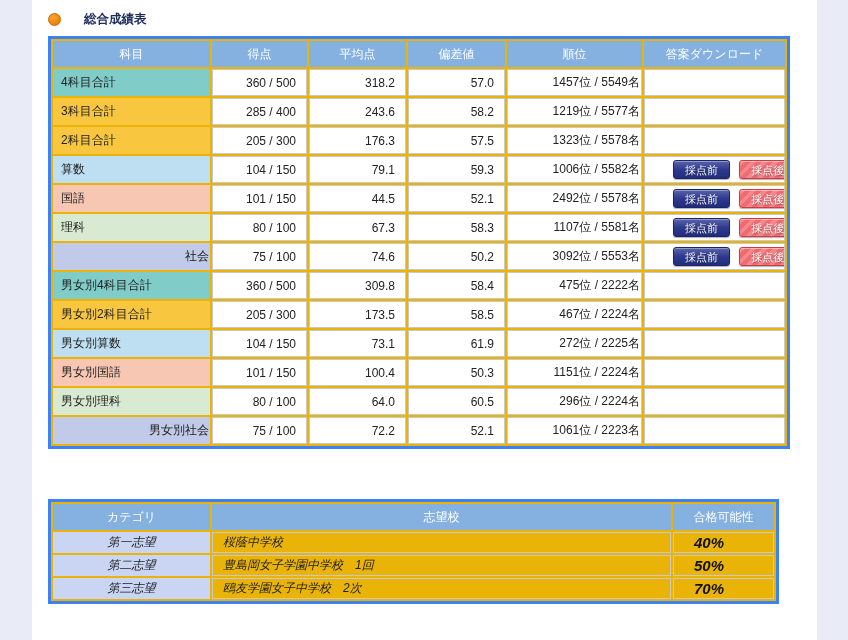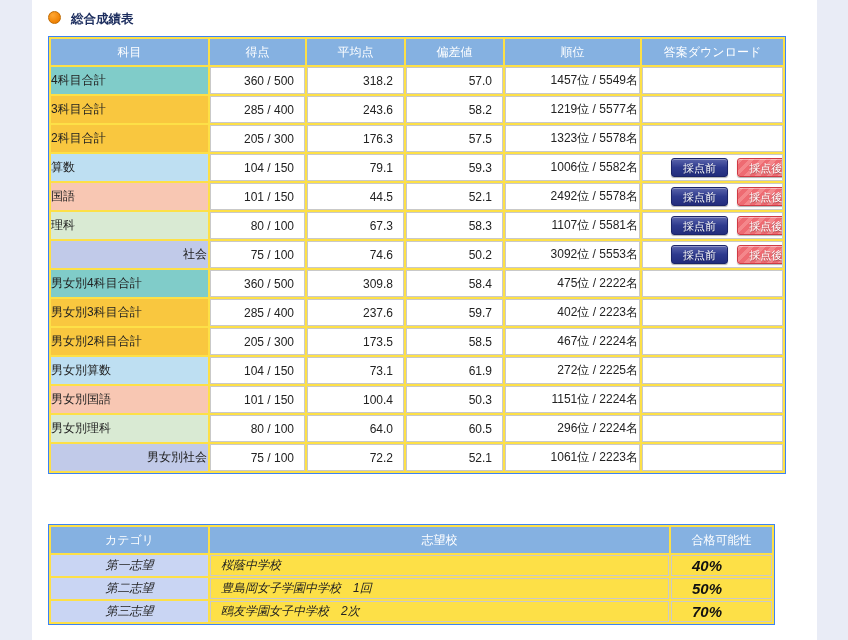--- a/index.html
+++ b/index.html
@@ -9,46 +9,46 @@
     background: #e9ecf6;
     font-family: "Liberation Sans", "DejaVu Sans", sans-serif;
   }
   .card {
     position: absolute; left: 32px; top: 0;
     width: 785px; height: 640px;
     background: #ffffff;
   }
   .inner { padding: 11px 0 0 16px; }
 
-  .sec-title { display: flex; gap: 10px; margin-bottom: 8px; }
+  .sec-title { display: flex; align-items: center; gap: 23px; margin-bottom: 8px; }
   .bullet {
     width: 13px; height: 13px; border-radius: 50%;
     background: radial-gradient(circle at 35% 30%, #ffa733, #ee7f00 75%);
     border: 1px solid #c06a00;
     flex: 0 0 auto;
   }
   .sec-title .txt { font-size: 12.5px; font-weight: bold; color: #1c2d5e; }
 
   table {
     border-collapse: separate; border-spacing: 2px;
-    background: #fde047; border: 1px solid #3b82f6;
+    background: #eab308; border: 3px solid #3b82f6;
     table-layout: fixed;
   }
   .t1 { width: 736px; }
   .t2 { width: 727px; margin-top: 9px; }
   th {
     background: #85b1e1; color: #ffffff;
     font-size: 12px; font-weight: normal;
     height: 26px; text-align: center;
     overflow: hidden; white-space: nowrap;
   }
   td { font-size: 12px; color: #222222; height: 27px; white-space: nowrap; overflow: hidden; }
   .t2 td { height: 20px; font-style: italic; }
 
-  td.lab { padding-left: 0; margin-left: 32px; }
+  td.lab { padding-left: 8px; margin-left: 32px; }
   .lt { background: #80ccc9; }
   .ly { background: #f9c73f; }
   .lb { background: #bedff2; }
   .ls { background: #f8c7b3; }
   .lg { background: #d9ead3; }
   .lv { background: #c1cae9; text-align: right; }
 
   td.data { border: 1px solid #c9c9c9; background: #ffffff; }
   td.num  { text-align: right; padding-right: 10px; }
   td.rank { text-align: right; }
@@ -179,28 +179,20 @@
       </tr>
       <tr>
         <td class="lab lt">男女別4科目合計</td>
         <td class="data num">360 / 500</td>
         <td class="data num">309.8</td>
         <td class="data num">58.4</td>
         <td class="data rank">475位 / 2222名</td>
         <td class="data dl"></td>
       </tr>
       <tr>
-        <td class="lab ly">男女別3科目合計</td>
-        <td class="data num">285 / 400</td>
-        <td class="data num">237.6</td>
-        <td class="data num">59.7</td>
-        <td class="data rank">402位 / 2223名</td>
-        <td class="data dl"></td>
-      </tr>
-      <tr>
         <td class="lab ly">男女別2科目合計</td>
         <td class="data num">205 / 300</td>
         <td class="data num">173.5</td>
         <td class="data num">58.5</td>
         <td class="data rank">467位 / 2224名</td>
         <td class="data dl"></td>
       </tr>
       <tr>
         <td class="lab lb">男女別算数</td>
         <td class="data num">104 / 150</td>

